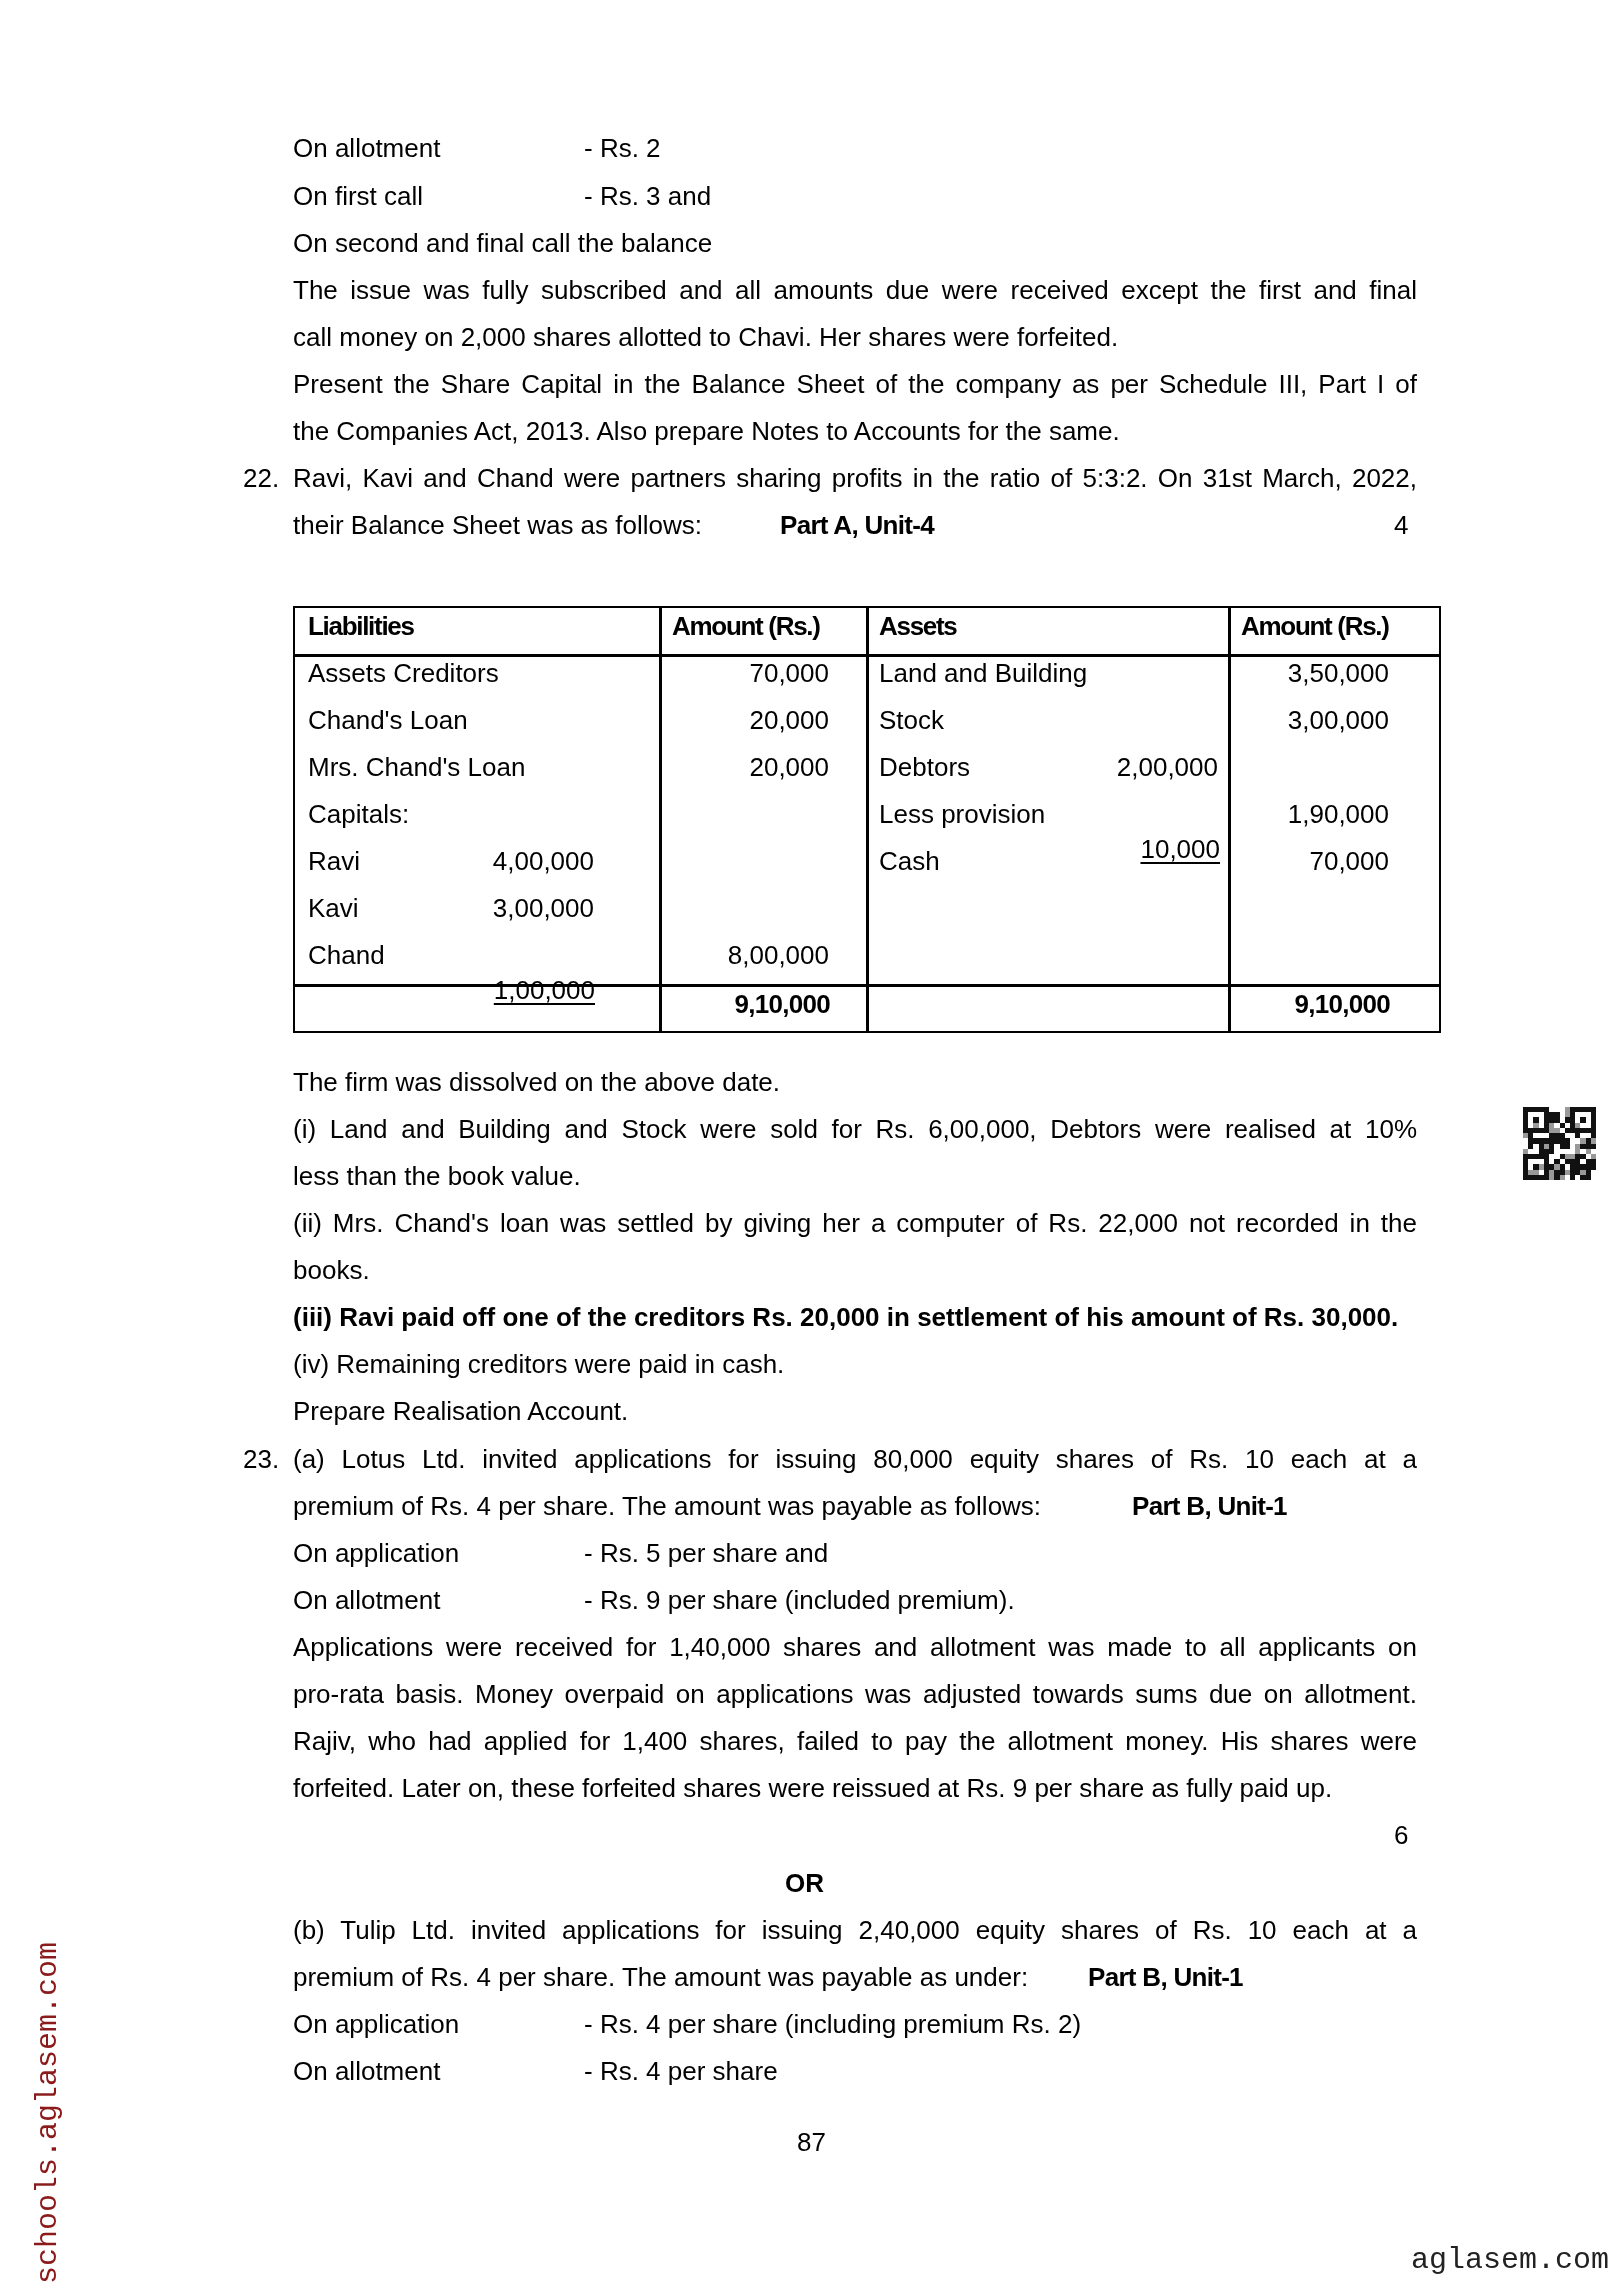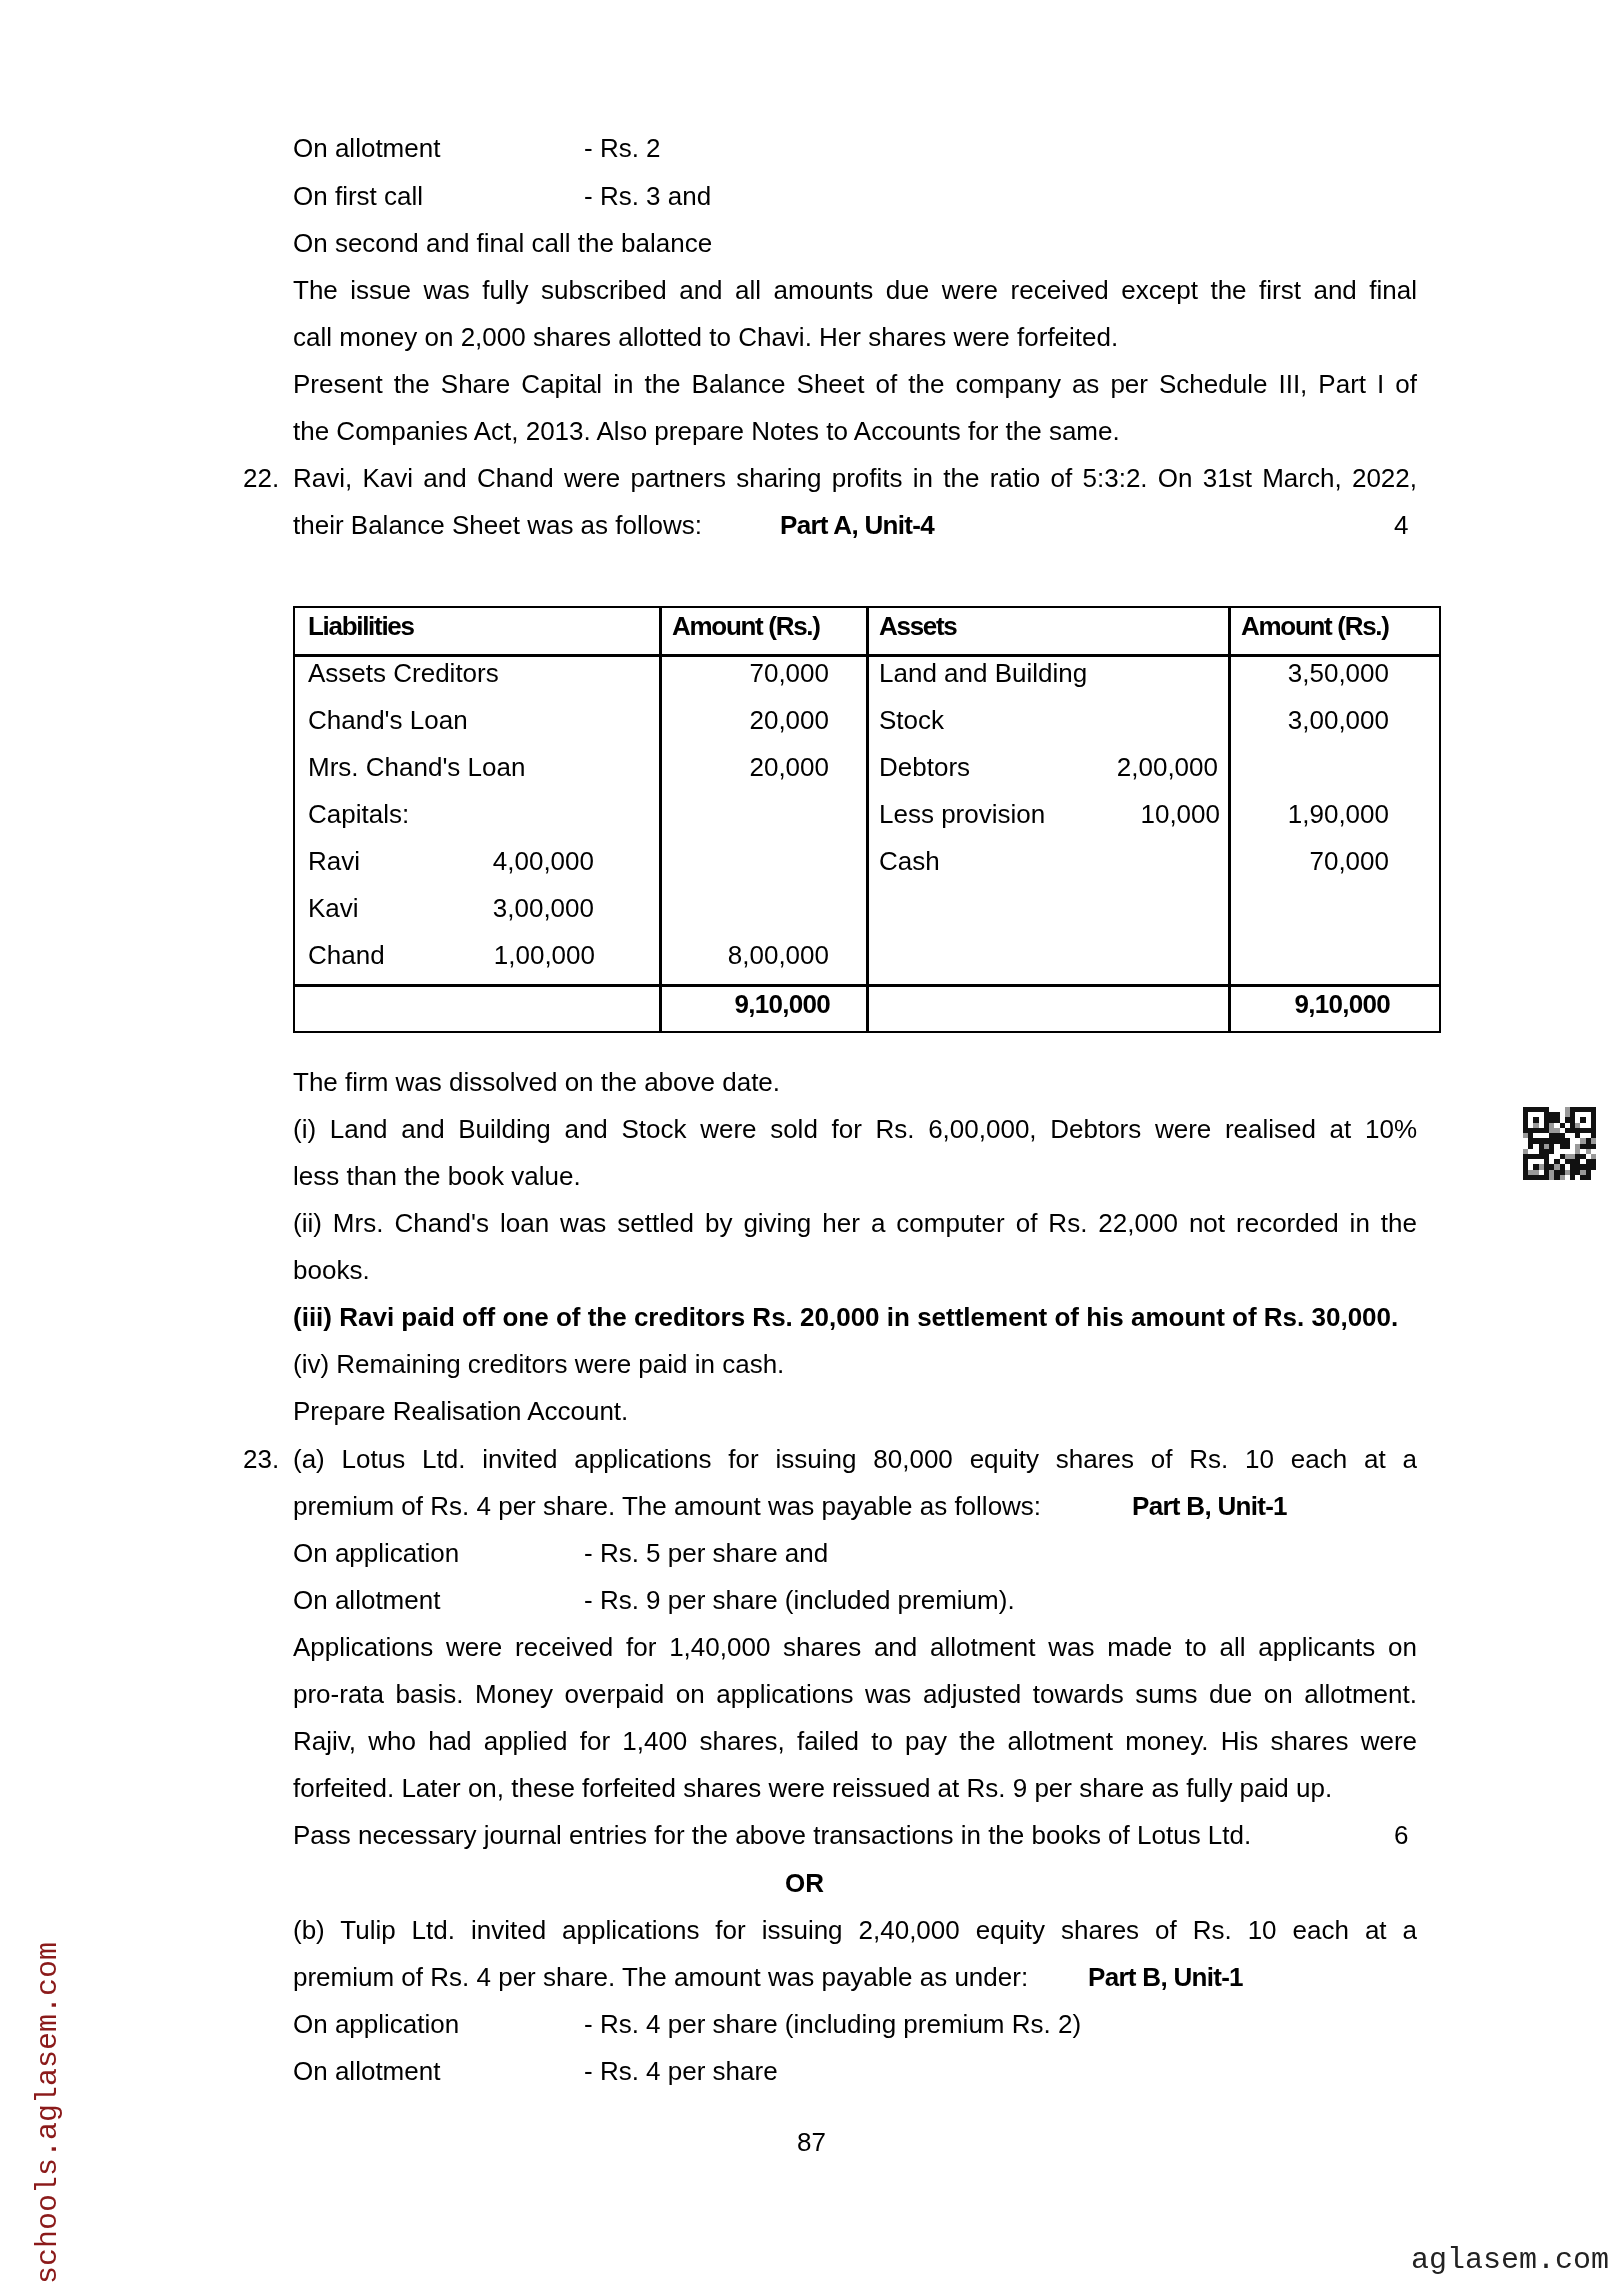--- a/index.html
+++ b/index.html
@@ -18,21 +18,21 @@
   
   .bs-table {
     position: absolute; left: 293px; top: 606px; width: 1148px; height: 427px;
     border: 2.6px solid #000; box-sizing: border-box;
   }
   .vline { position: absolute; top: 0; bottom: 0; width: 2.6px; background: #000; }
   .hline { position: absolute; left: 0; right: 0; height: 2.6px; background: #000; }
   .cell { position: absolute; font-size: 26px; line-height: 31px; white-space: nowrap; }
   .th { font-weight: bold; letter-spacing: -1.3px; }
   .r { text-align: right; }
-  .ul { text-decoration-thickness: 2px; text-underline-offset: 3.9px; }
+  .ul { text-decoration: underline; text-decoration-thickness: 2px; text-underline-offset: 3.9px; margin-top: 35px; }
 
   .qr {
     position: absolute; left: 1523px; top: 1107px; width: 73px; height: 73px;
     display: grid; grid-template-columns: repeat(14, 1fr); grid-template-rows: repeat(14, 1fr);
   }
   .qr span { display: block; }
   .watermark-side {
     position: absolute; left: 31px; top: 2284px; transform-origin: 0 0; transform: rotate(-90deg);
     font-family: "Liberation Mono", monospace; font-size: 30px; color: #8b1a1a; white-space: nowrap;
   }
@@ -318,21 +318,20 @@
   <div class="line" style="left:293px; top:1491px;">premium of Rs. 4 per share. The amount was payable as follows:</div>
   <div class="line bold tight" style="left:1132px; top:1491px;">Part B, Unit-1</div>
   <div class="line" style="left:293px; top:1538px;">On application</div>
   <div class="line" style="left:584px; top:1538px;">- Rs. 5 per share and</div>
   <div class="line" style="left:293px; top:1585px;">On allotment</div>
   <div class="line" style="left:584px; top:1585px;">- Rs. 9 per share (included premium).</div>
   <div class="line just" style="left:293px; top:1632px; width:1124px;">Applications were received for 1,40,000 shares and allotment was made to all applicants on</div>
   <div class="line just" style="left:293px; top:1679px; width:1124px;">pro-rata basis. Money overpaid on applications was adjusted towards sums due on allotment.</div>
   <div class="line just" style="left:293px; top:1726px; width:1124px;">Rajiv, who had applied for 1,400 shares, failed to pay the allotment money. His shares were</div>
   <div class="line" style="left:293px; top:1773px;">forfeited. Later on, these forfeited shares were reissued at Rs. 9 per share as fully paid up.</div>
-  <div class="line" style="left:293px; top:1820px;">Pass necessary journal entries for the above transactions in the books of Lotus Ltd.</div>
   <div class="line" style="left:1394px; top:1820px;">6</div>
   <div class="line bold" style="left:785px; top:1868px;">OR</div>
   <div class="line just" style="left:293px; top:1915px; width:1124px;">(b) Tulip Ltd. invited applications for issuing 2,40,000 equity shares of Rs. 10 each at a</div>
   <div class="line" style="left:293px; top:1962px;">premium of Rs. 4 per share. The amount was payable as under:</div>
   <div class="line bold tight" style="left:1088px; top:1962px;">Part B, Unit-1</div>
   <div class="line" style="left:293px; top:2009px;">On application</div>
   <div class="line" style="left:584px; top:2009px;">- Rs. 4 per share (including premium Rs. 2)</div>
   <div class="line" style="left:293px; top:2056px;">On allotment</div>
   <div class="line" style="left:584px; top:2056px;">- Rs. 4 per share</div>
 

